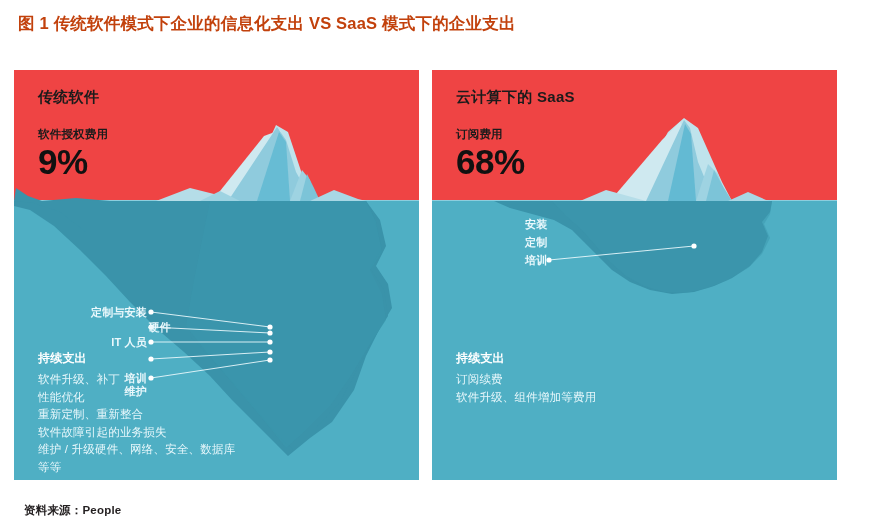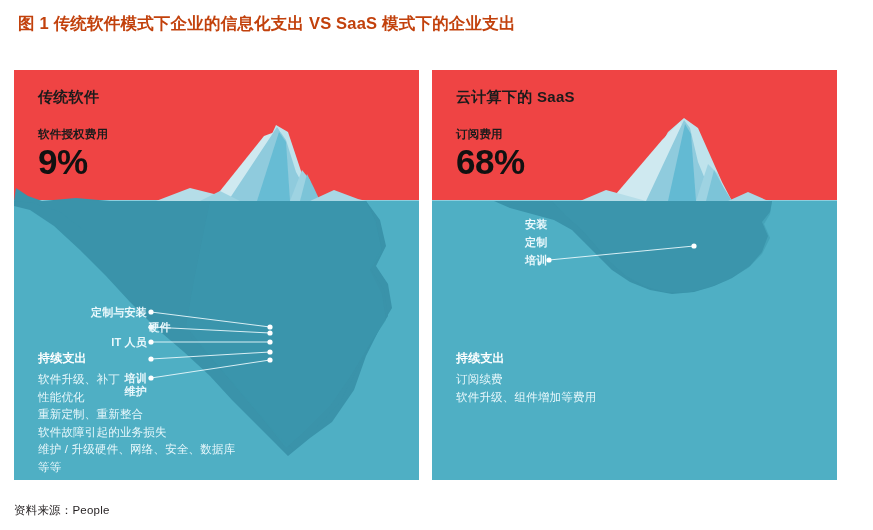--- a/index.html
+++ b/index.html
@@ -149,24 +149,24 @@
     font-weight: 400;
     color: #e7f7fb;
     line-height: 17.5px;
     letter-spacing: .2px;
     white-space: nowrap;
   }
 
   
   .source {
     position: absolute;
-    left: 14px;
+    left: 24px;
     top: 503px;
     font-size: 11.5px;
-    font-weight: 400;
+    font-weight: 700;
     color: #231f20;
     letter-spacing: .2px;
   }
 </style>
 </head>
 <body>
 
 <div id="root">
 
   <div class="chart-title">图 1  传统软件模式下企业的信息化支出 VS SaaS 模式下的企业支出</div>

